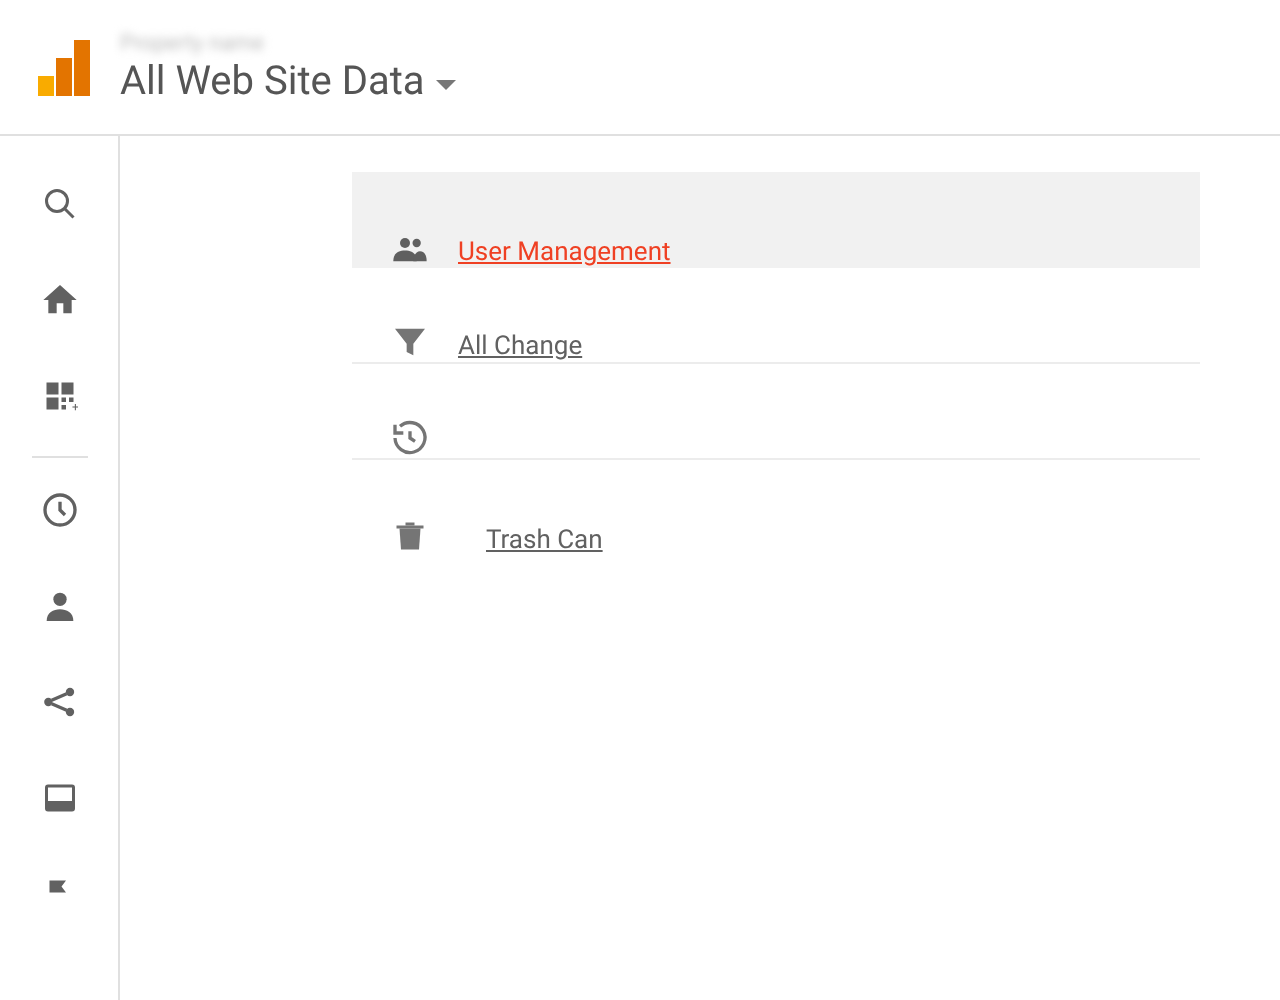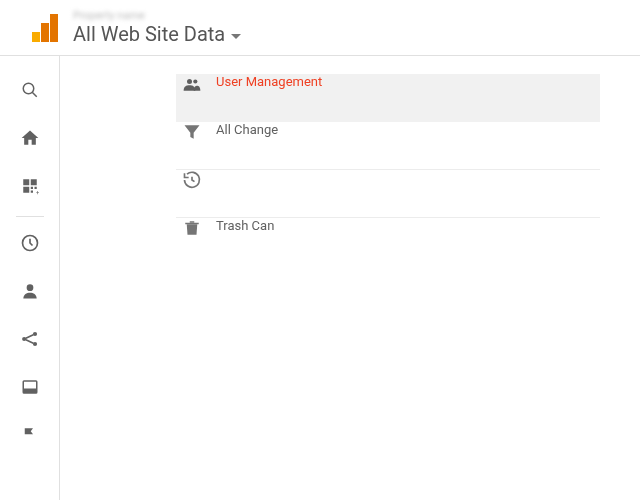--- a/index.html
+++ b/index.html
@@ -5,25 +5,25 @@
     * { margin: 0; padding: 0; box-sizing: border-box; }
     body {
       font-family: Roboto, Arial, sans-serif;
       background: #fff;
       width: 640px;
       height: 500px;
       overflow: hidden;
       color: #424242;
     }
     .header {
-      height: 56px;
+      height: 68px;
       border-bottom: 1px solid #e0e0e0;
       display: flex;
       align-items: center;
-      padding-left: 31px;
+      padding-left: 18px;
     }
     .logo {
       width: 28px;
       height: 28px;
       position: relative;
       margin-right: 14px;
       flex-shrink: 0;
     }
     .logo .bar1 {
       position: absolute;
@@ -92,43 +92,44 @@
 
     .main {
       flex: 1;
       padding-left: 116px;
       padding-top: 18px;
       padding-right: 40px;
     }
     .admin-item {
       height: 48px;
       display: flex;
-      align-items: flex-start;
-      padding-left: 6px;
+      align-items: flex-end;
+      padding-left: 19px;
       font-size: 13px;
       color: #616161;
       border-bottom: 1px solid #ececec;
       cursor: pointer;
+      text-decoration: underline;
     }
     .admin-item.selected {
       background: #f1f1f1;
       color: #ef4023;
       border-bottom: none;
     }
     .admin-item .ic {
       width: 20px; height: 20px;
       margin-right: 14px;
       display: flex;
       align-items: center;
       justify-content: center;
       color: #757575;
       flex-shrink: 0;
     }
     .admin-item.selected .ic { color: #5f5f5f; }
-    .admin-item:last-child { border-bottom: none; }
+    .admin-item:last-child { border-bottom: none; gap: 14px; }
   </style>
 </head>
 <body>
 
 <div class="header">
   <div class="logo">
     <div class="bar1"></div>
       <div class="bar2"></div>
       <div class="bar3"></div>
   </div>

